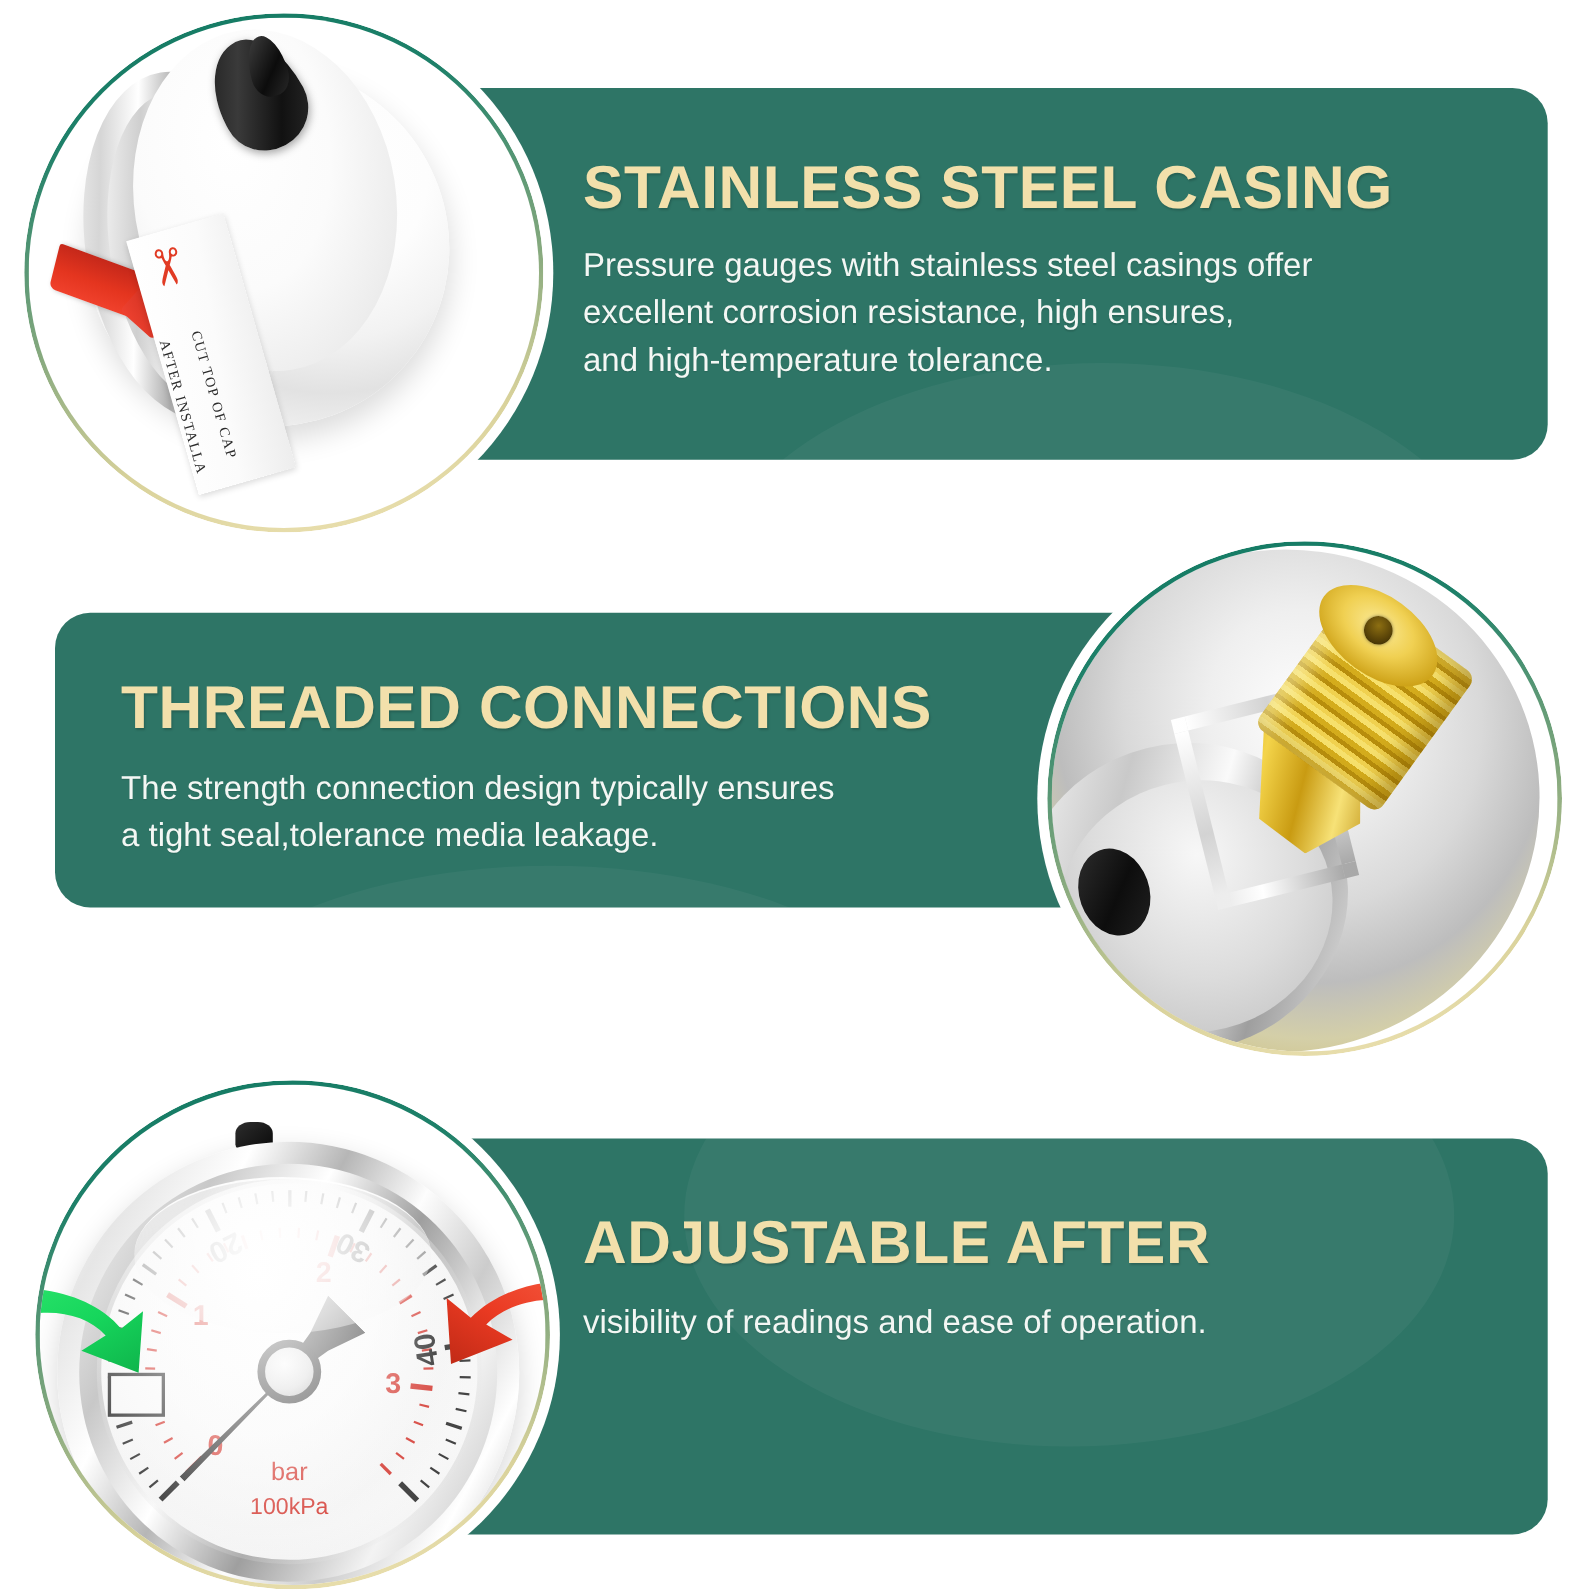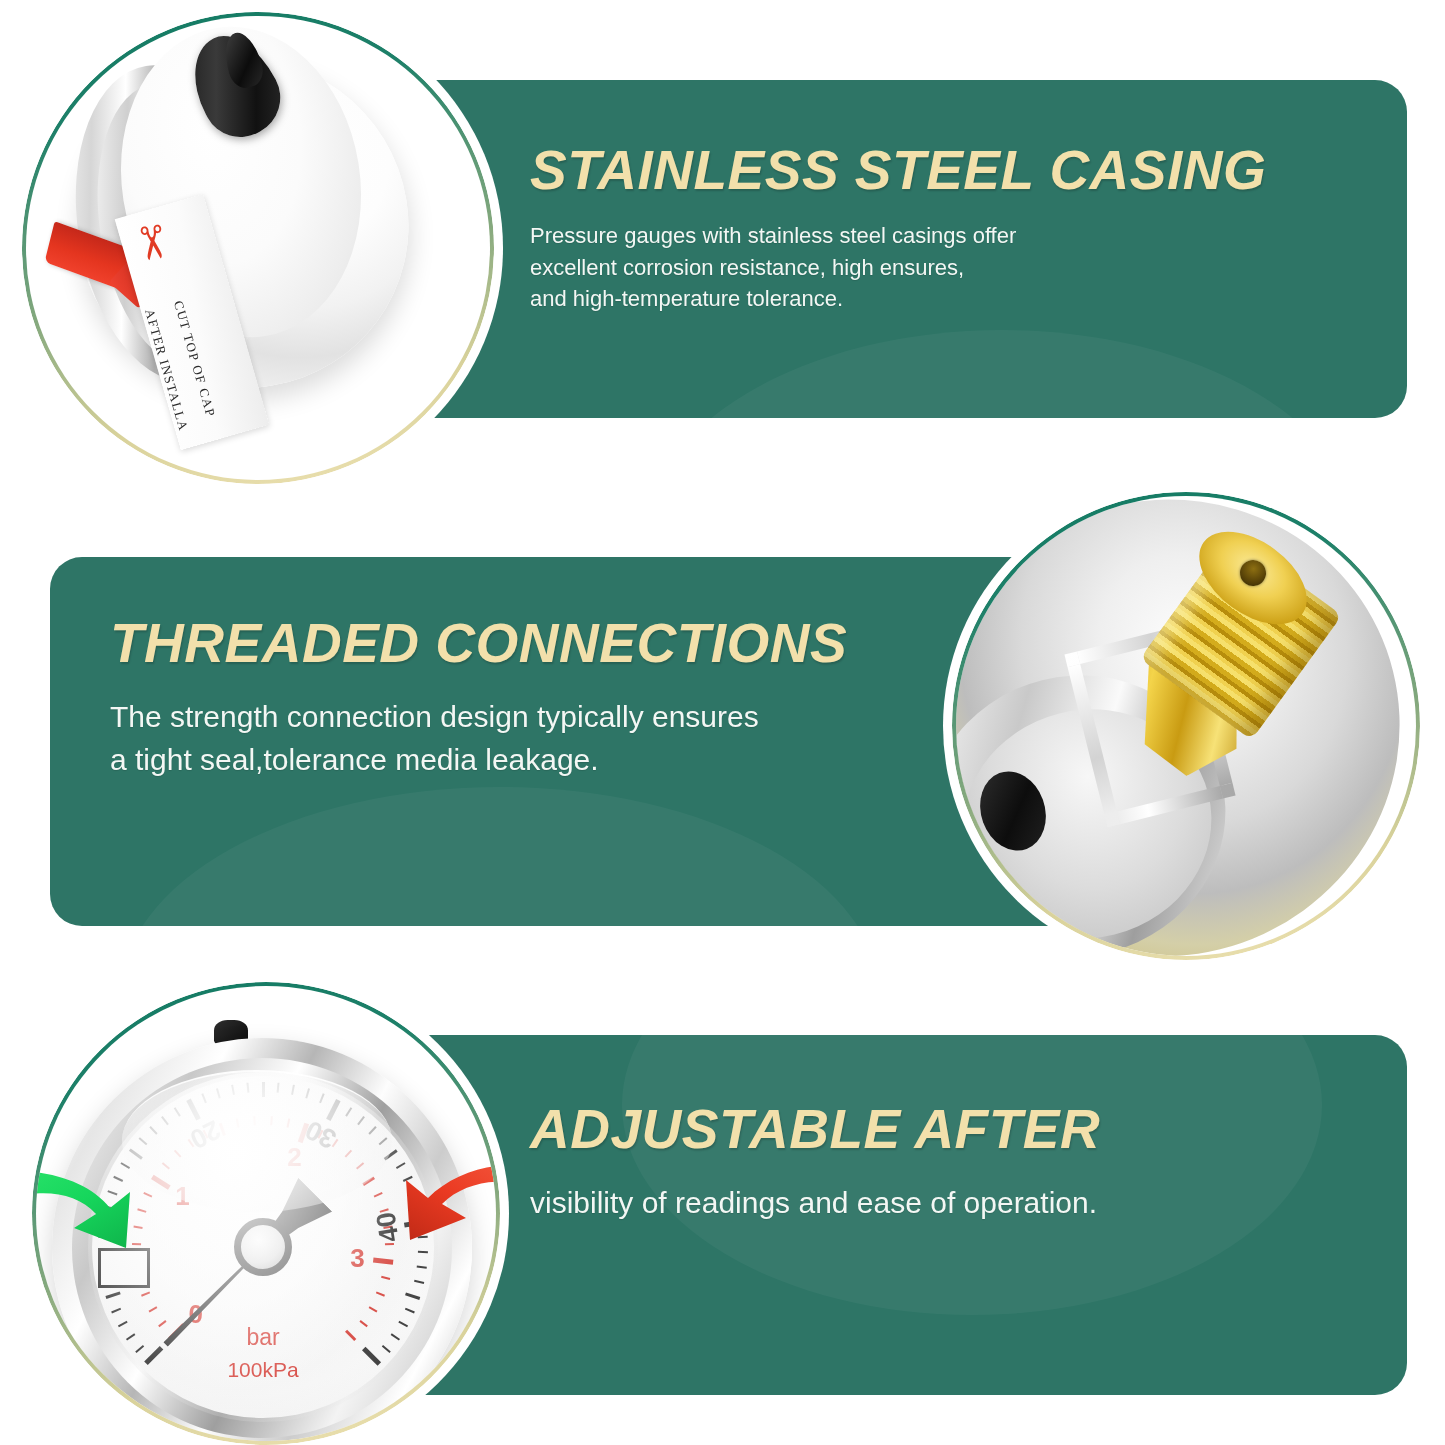--- a/index.html
+++ b/index.html
@@ -27,38 +27,37 @@
     pointer-events:none;
   }
   .panel .ptext{position:relative;z-index:3;}
   .ptitle{
     color:#F2E0AB;
     font-weight:bold;
     letter-spacing:0.5px;
     line-height:1.02;
     text-shadow:1px 2px 2px rgba(0,0,0,0.18);
     white-space:nowrap;
-    font-style:italic;
   }
   .pbody{
     color:#F3F7F4;
     line-height:1.44;
     text-shadow:0 1px 1px rgba(0,0,0,0.12);
   }
   .pbody div{white-space:nowrap;}
 
   
   #panel1{left:392px;top:80px;width:1015px;height:338px;}
   #panel1 .blob{width:720px;height:430px;left:250px;top:250px;}
   #panel1 .ptext{margin:62px 0 0 138px;}
   #panel1 .ptitle{font-size:55px;}
-  #panel1 .pbody{font-size:22px;margin-top:22px;}
+  #panel1 .pbody{font-size:30px;margin-top:22px;}
 
   
-  #panel2{left:50px;top:557px;width:1090px;height:369px;}
+  #panel2{left:50px;top:557px;width:1090px;height:268px;}
   #panel2 .blob{width:760px;height:420px;left:70px;top:230px;}
   #panel2 .ptext{margin:58px 0 0 60px;}
   #panel2 .ptitle{font-size:55px;}
   #panel2 .pbody{font-size:30px;margin-top:24px;}
 
   
   #panel3{left:392px;top:1035px;width:1015px;height:360px;}
   #panel3 .blob{width:700px;height:420px;left:230px;top:-140px;}
   #panel3 .ptext{margin:66px 0 0 138px;}
   #panel3 .ptitle{font-size:55px;}

